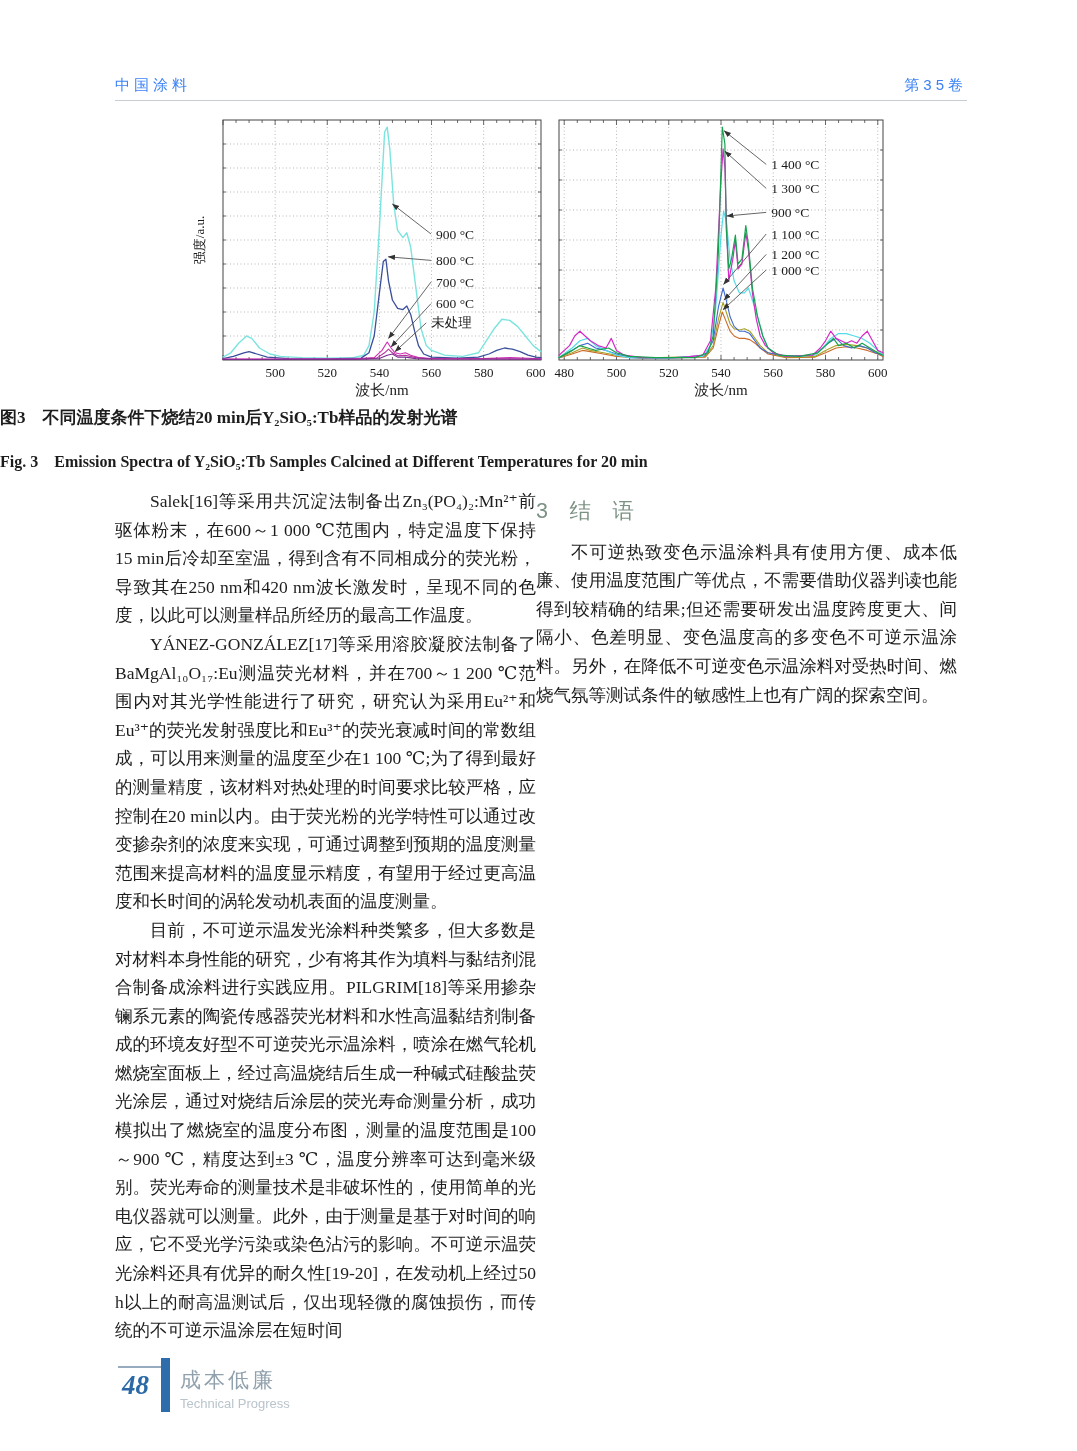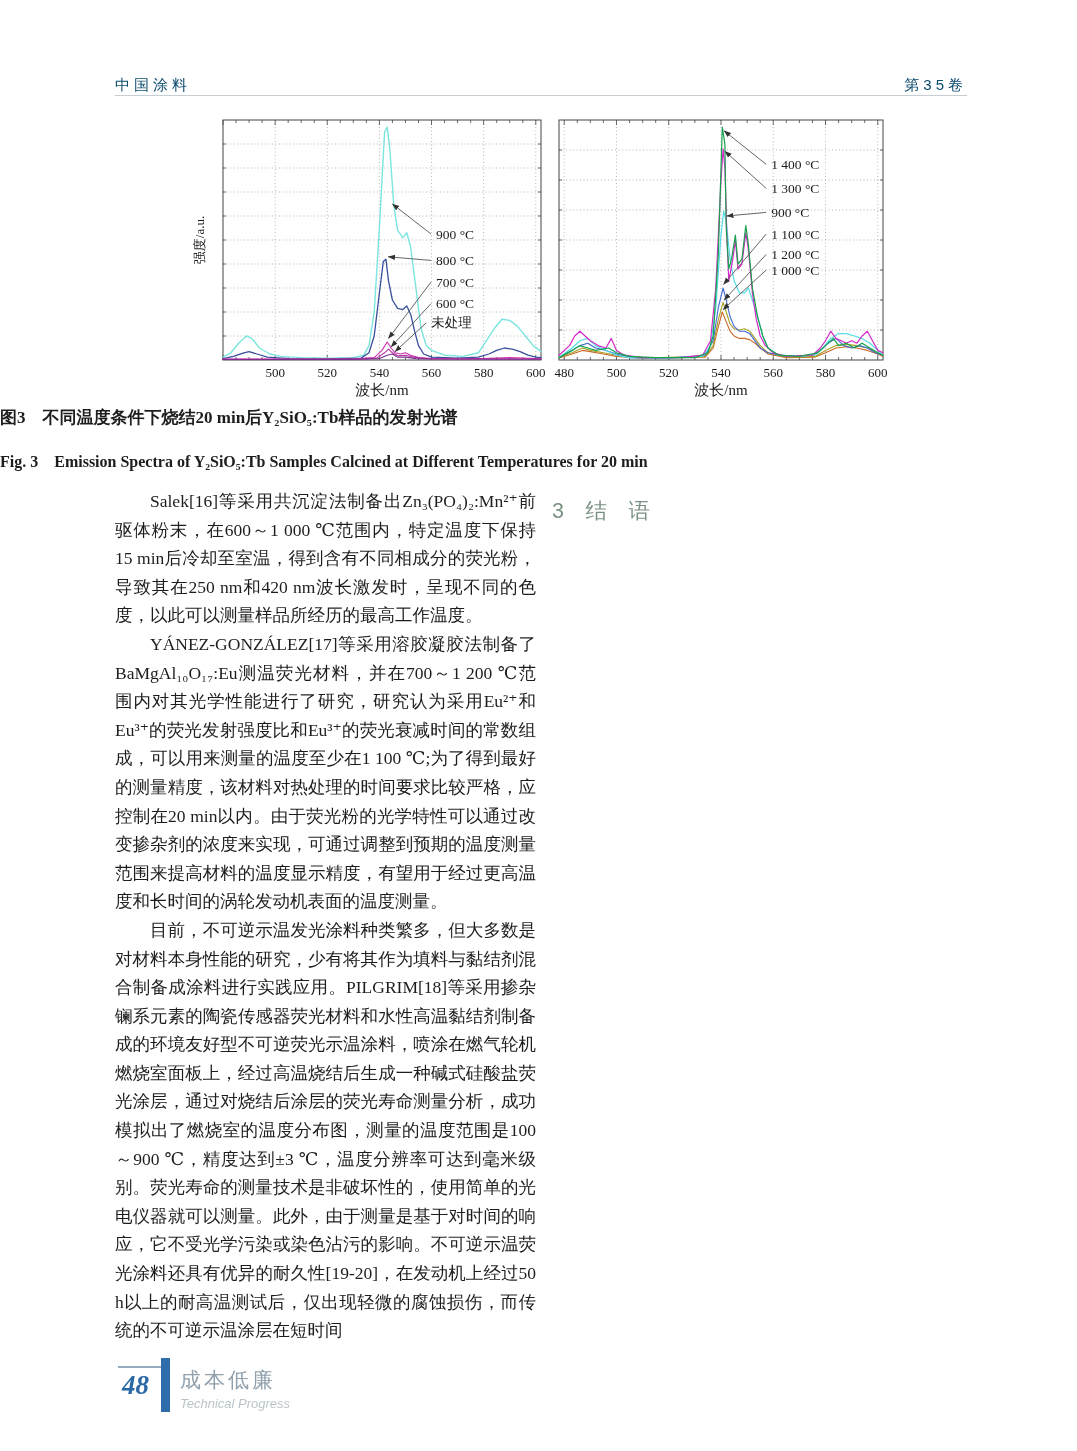--- a/index.html
+++ b/index.html
@@ -3,48 +3,48 @@
 <meta charset="utf-8">
 <style>
   html,body{margin:0;padding:0;}
   body{
     width:1077px;height:1451px;background:#ffffff;position:relative;
     font-family:"Liberation Serif","DejaVu Serif",serif;color:#1d1d1d;
   }
   .header{
     position:absolute;top:76px;left:115px;width:852px;
     display:flex;justify-content:space-between;align-items:flex-end;
-    border-bottom:1.5px solid #c6ced4;
-    color:#0c4a6e;font-size:15px;letter-spacing:4px;
+    border-bottom:1.5px solid #c6ced4;padding-bottom:5px;
+    color:#3b82f6;font-size:15px;letter-spacing:4px;
     font-family:"Liberation Sans","DejaVu Sans",sans-serif;
   }
   .figure-block{position:absolute;top:112px;left:193px;display:flex;gap:4px;}
   .caption{position:absolute;left:0;right:0;text-align:left;font-weight:bold;}
   .caption-zh{top:406px;font-size:17px;}
   .caption-en{top:452px;font-size:16px;}
   .body-cols{
     position:absolute;top:487px;left:115px;width:856px;
     display:flex;gap:0;
   }
   .col{width:421px;font-size:17.5px;line-height:28.6px;text-align:justify;}
   .para{margin:0;text-indent:2em;}
   .para.noindent{text-indent:0;}
   .section-heading{
     font-family:"Liberation Sans","DejaVu Sans",sans-serif;
-    color:#7b9183;font-size:21.5px;margin:10px 0 12px 16px;font-weight:normal;
+    color:#7b9183;font-size:21.5px;margin:10px 0 12px 0;font-weight:normal;
   }
   .footer{position:absolute;top:1358px;left:118px;display:flex;align-items:flex-start;}
   .pn-cell{
     border-top:2px solid #96abbe;padding:2px 12px 0 4px;margin-top:8px;
     color:#2a69a5;font-size:27px;font-weight:bold;font-style:italic;
   }
   .vbar{width:9px;height:54px;background:#2e6cab;}
   .footer-labels{margin-left:10px;font-family:"Liberation Sans","DejaVu Sans",sans-serif;}
   .footer-zh{color:#90a0ac;font-size:21px;letter-spacing:3px;margin-top:8px;}
-  .footer-en{color:#b9c4cb;font-size:13px;margin-top:2px;font-style:italic;}
+  .footer-en{color:#b9c4cb;font-size:13px;margin-top:2px;}
   svg text{font-family:"Liberation Serif","DejaVu Serif",serif;}
 </style>
 </head>
 <body>
 
 <div class="header">
   <span>中国涂料</span>
   <span>第35卷</span>
 </div>
 
@@ -281,20 +281,21 @@
 <div class="caption caption-en">Fig. 3　Emission Spectra of Y₂SiO₅:Tb Samples Calcined at Different Temperatures for 20 min</div>
 
 <div class="body-cols">
   <div class="col">
     <p class="para">Salek[16]等采用共沉淀法制备出Zn₃(PO₄)₂:Mn²⁺前驱体粉末，在600～1 000 ℃范围内，特定温度下保持15 min后冷却至室温，得到含有不同相成分的荧光粉，导致其在250 nm和420 nm波长激发时，呈现不同的色度，以此可以测量样品所经历的最高工作温度。</p>
     <p class="para">YÁNEZ-GONZÁLEZ[17]等采用溶胶凝胶法制备了BaMgAl₁₀O₁₇:Eu测温荧光材料，并在700～1 200 ℃范围内对其光学性能进行了研究，研究认为采用Eu²⁺和Eu³⁺的荧光发射强度比和Eu³⁺的荧光衰减时间的常数组成，可以用来测量的温度至少在1 100 ℃;为了得到最好的测量精度，该材料对热处理的时间要求比较严格，应控制在20 min以内。由于荧光粉的光学特性可以通过改变掺杂剂的浓度来实现，可通过调整到预期的温度测量范围来提高材料的温度显示精度，有望用于经过更高温度和长时间的涡轮发动机表面的温度测量。</p>
     <p class="para">目前，不可逆示温发光涂料种类繁多，但大多数是对材料本身性能的研究，少有将其作为填料与黏结剂混合制备成涂料进行实践应用。PILGRIM[18]等采用掺杂镧系元素的陶瓷传感器荧光材料和水性高温黏结剂制备成的环境友好型不可逆荧光示温涂料，喷涂在燃气轮机燃烧室面板上，经过高温烧结后生成一种碱式硅酸盐荧光涂层，通过对烧结后涂层的荧光寿命测量分析，成功模拟出了燃烧室的温度分布图，测量的温度范围是100～900 ℃，精度达到±3 ℃，温度分辨率可达到毫米级别。荧光寿命的测量技术是非破坏性的，使用简单的光电仪器就可以测量。此外，由于测量是基于对时间的响应，它不受光学污染或染色沾污的影响。不可逆示温荧光涂料还具有优异的耐久性[19-20]，在发动机上经过50 h以上的耐高温测试后，仅出现轻微的腐蚀损伤，而传统的不可逆示温涂层在短时间</p>
   </div>
   <div class="col">
     <h3 class="section-heading">3　结　语</h3>
+    <p class="para">不可逆热致变色示温涂料具有使用方便、成本低廉、使用温度范围广等优点，不需要借助仪器判读也能得到较精确的结果;但还需要研发出温度跨度更大、间隔小、色差明显、变色温度高的多变色不可逆示温涂料。另外，在降低不可逆变色示温涂料对受热时间、燃烧气氛等测试条件的敏感性上也有广阔的探索空间。</p>
   </div>
 </div>
 
 <div class="footer">
   <div class="pn-cell">48</div>
   <div class="vbar"></div>
   <div class="footer-labels">
     <div class="footer-zh">成本低廉</div>
     <div class="footer-en">Technical Progress</div>
   </div>

